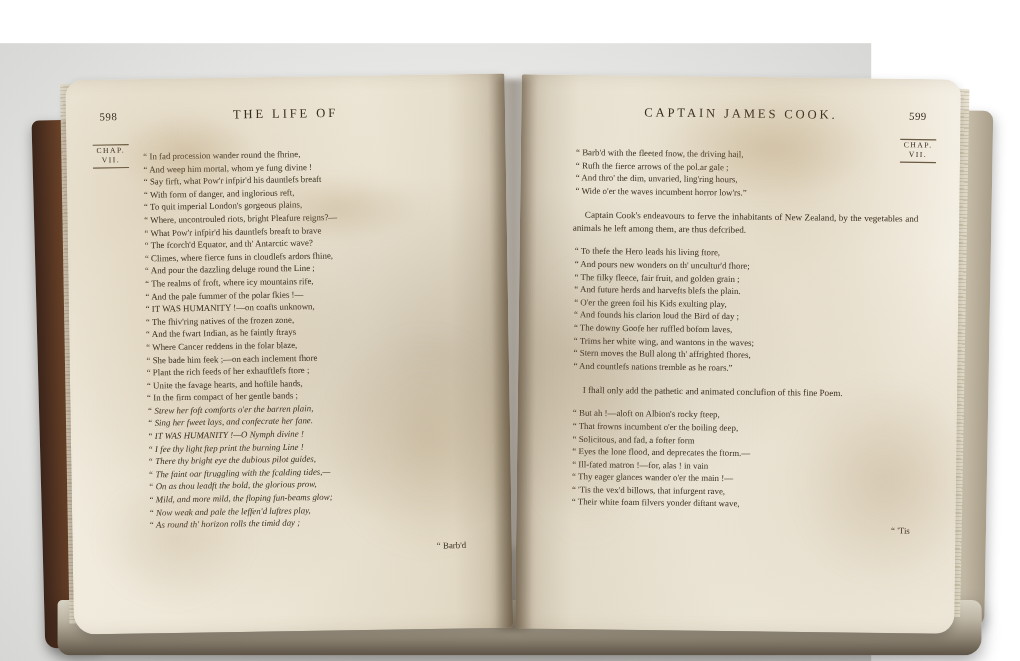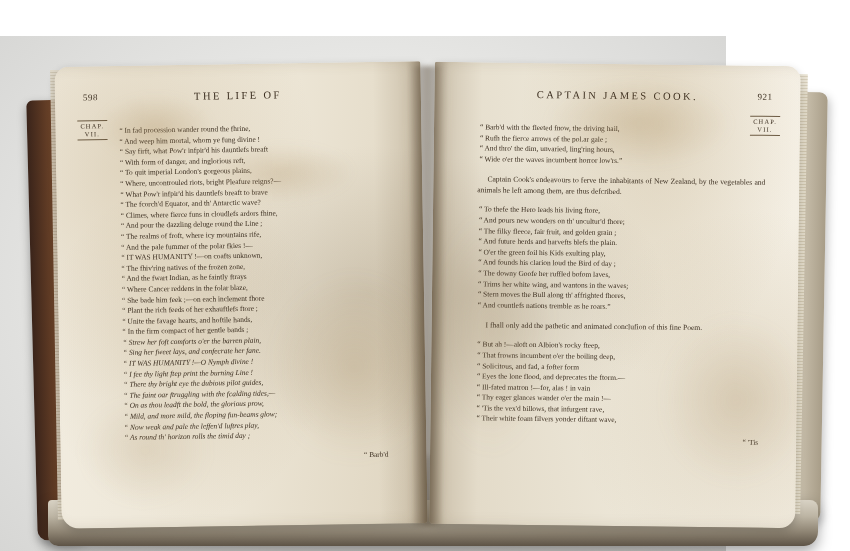--- a/index.html
+++ b/index.html
@@ -312,21 +312,21 @@
       <div class="stain" style="left:210px; top:210px; width:170px; height:190px; background:radial-gradient(ellipse at 50% 50%, rgba(155,126,80,0.22), rgba(155,126,80,0) 72%); filter:blur(6px);"></div>
       <div class="stain" style="left:20px;  top:330px; width:130px; height:110px; background:radial-gradient(ellipse at 50% 50%, rgba(160,132,88,0.16), rgba(160,132,88,0) 72%); filter:blur(6px);"></div>
       <div class="curl-left"></div>
     </div>
 
     <div class="page page-right">
       <div class="page-inner col-right">
 
         <div class="head-row">
           <div class="running-head">CAPTAIN JAMES COOK.</div>
-          <div class="folio folio-right">921</div>
+          <div class="folio folio-right">599</div>
         </div>
 
         <ul class="verse" id="right-verse-1">
             <li>“ Barb'd with the fleeted fnow, the driving hail,</li>
             <li>“ Rufh the fierce arrows of the pol.ar gale ;</li>
             <li>“ And thro' the dim, unvaried, ling'ring hours,</li>
             <li>“ Wide o'er the waves incumbent horror low'rs.”</li>
           </ul>
 
         <p class="para">Captain Cook's endeavours to ferve the inhabitants of New Zealand, by the vegetables and animals he left among them, are thus defcribed.</p>

